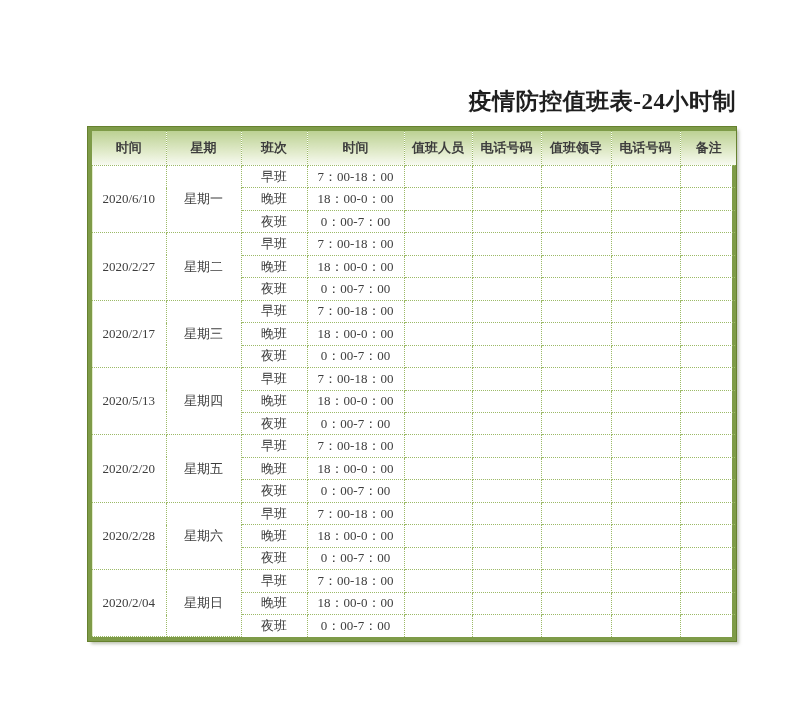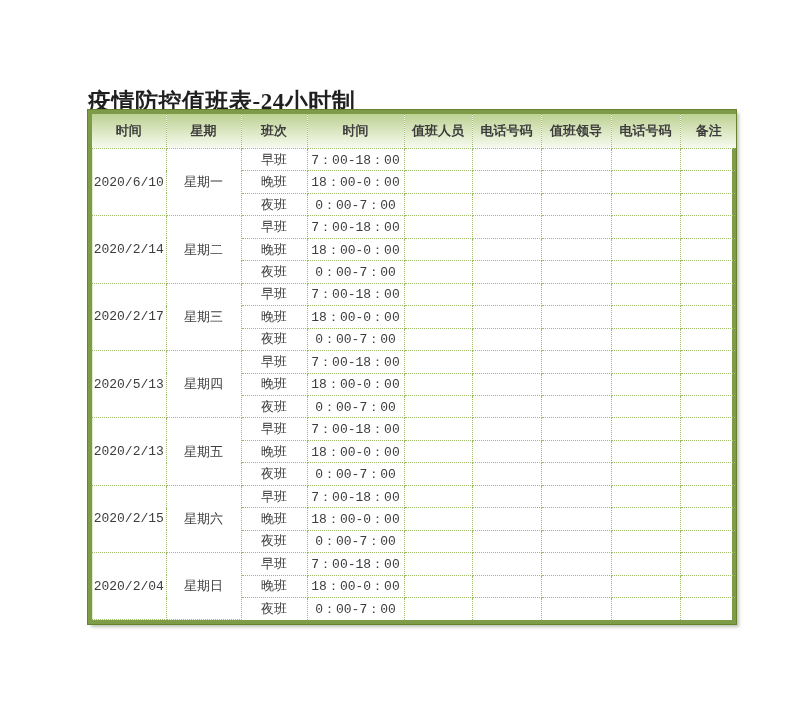--- a/index.html
+++ b/index.html
@@ -16,39 +16,38 @@
     height: 709px;
     background: #ffffff;
     overflow: hidden;
   }
   .title {
     position: absolute;
     left: 88px;
     top: 86px;
     width: 648px;
     margin: 0;
-    text-align: left;
+    text-align: right;
     font-size: 23px;
     font-weight: 600;
     color: #1f1f1f;
     letter-spacing: 0.5px;
   }
   .table-wrap {
     position: absolute;
     left: 88px;
-    top: 110px;
+    top: 127px;
     width: 648px;
     height: 514px;
     box-sizing: border-box;
     background: #ffffff;
     border: 4px solid var(--border-main, #7e9b48);
     outline: 1px solid var(--border-dark, #66812f);
     box-shadow: inset 1px 1px 0 var(--border-highlight, #e3ecca),
                 3px 3px 3px rgba(130, 140, 110, 0.5);
-    font-family: Liberation Mono, monospace;
   }
   table {
     width: 100%;
     height: 100%;
     border-collapse: collapse;
     table-layout: fixed;
   }
   th, td {
     border: 1px dotted var(--grid-dotted, #9cba67);
     text-align: center;
@@ -128,21 +127,21 @@
           <tr>
             <td>夜班</td>
             <td>0：00-7：00</td>
             <td></td>
             <td></td>
             <td></td>
             <td></td>
             <td></td>
           </tr>
           <tr>
-            <td rowspan="3">2020/2/14</td>
+            <td rowspan="3">2020/2/27</td>
             <td rowspan="3">星期二</td>
             <td>早班</td>
             <td>7：00-18：00</td>
             <td></td>
             <td></td>
             <td></td>
             <td></td>
             <td></td>
           </tr>
           <tr>
@@ -215,21 +214,21 @@
           <tr>
             <td>夜班</td>
             <td>0：00-7：00</td>
             <td></td>
             <td></td>
             <td></td>
             <td></td>
             <td></td>
           </tr>
           <tr>
-            <td rowspan="3">2020/2/13</td>
+            <td rowspan="3">2020/2/20</td>
             <td rowspan="3">星期五</td>
             <td>早班</td>
             <td>7：00-18：00</td>
             <td></td>
             <td></td>
             <td></td>
             <td></td>
             <td></td>
           </tr>
           <tr>
@@ -244,21 +243,21 @@
           <tr>
             <td>夜班</td>
             <td>0：00-7：00</td>
             <td></td>
             <td></td>
             <td></td>
             <td></td>
             <td></td>
           </tr>
           <tr>
-            <td rowspan="3">2020/2/15</td>
+            <td rowspan="3">2020/2/28</td>
             <td rowspan="3">星期六</td>
             <td>早班</td>
             <td>7：00-18：00</td>
             <td></td>
             <td></td>
             <td></td>
             <td></td>
             <td></td>
           </tr>
           <tr>

